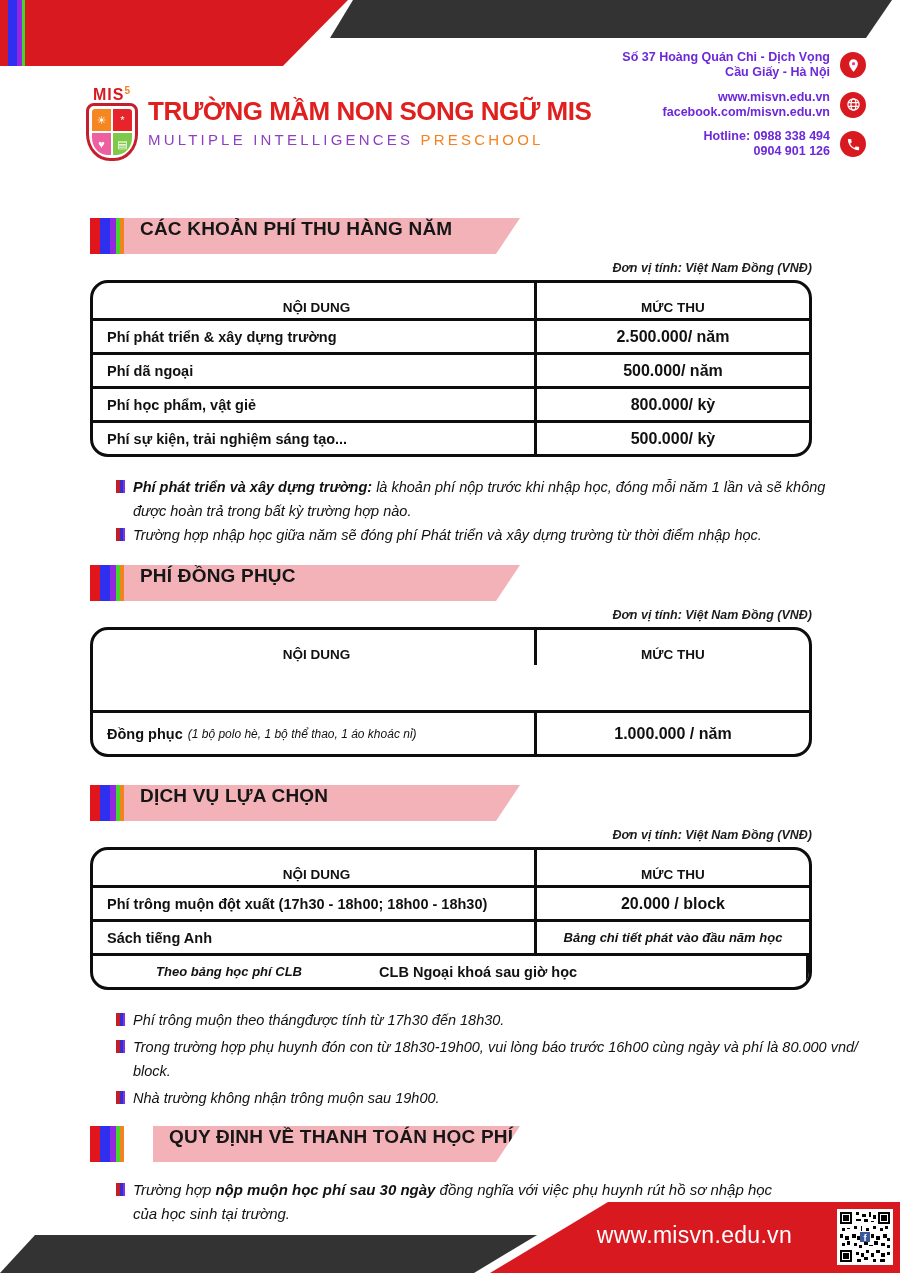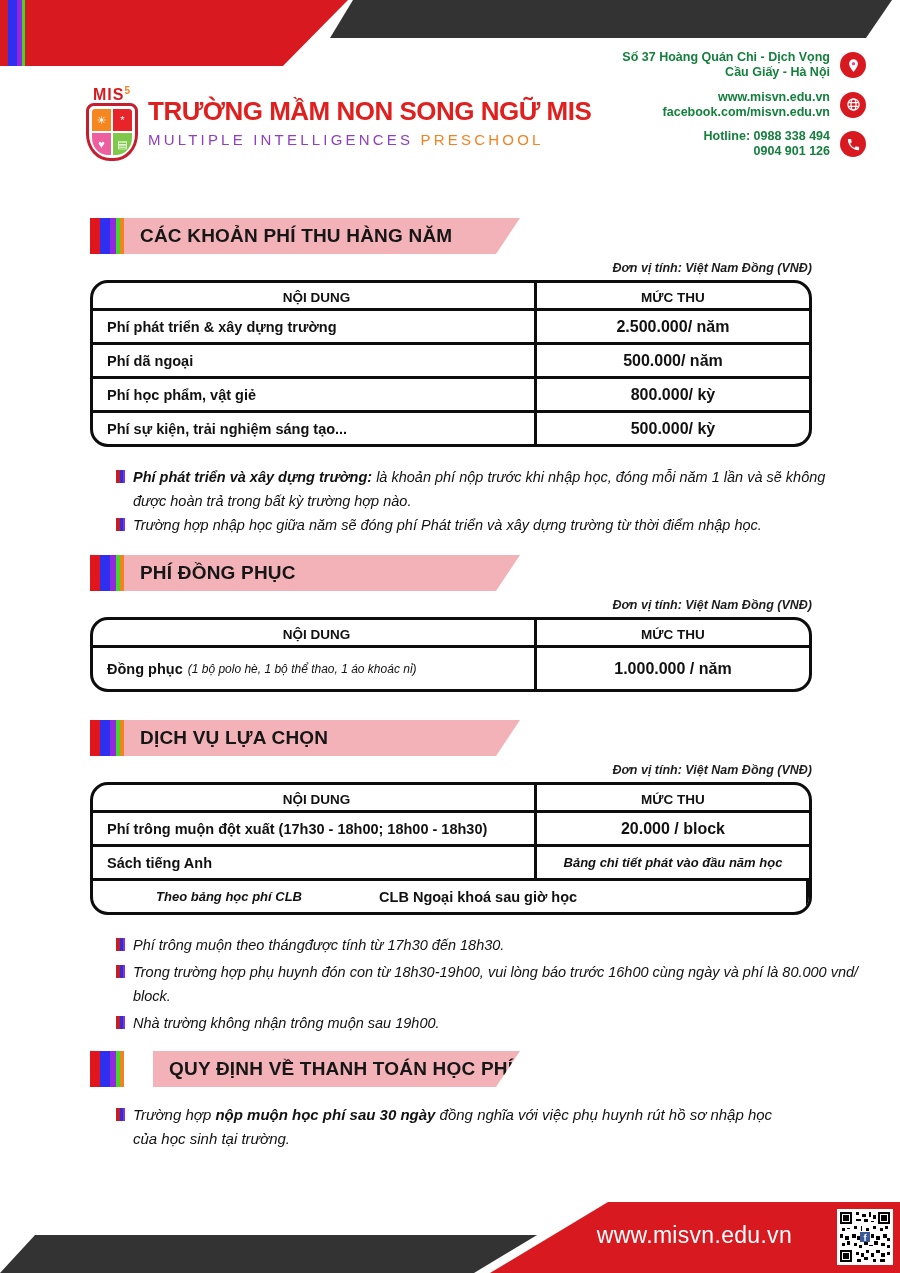--- a/index.html
+++ b/index.html
@@ -36,51 +36,51 @@
 
   .brand{position:absolute;left:148px;top:96px;}
   .school-name{font-size:26px;font-weight:bold;color:#e0201f;letter-spacing:-0.5px;white-space:nowrap;}
   .tagline{margin-top:4px;font-size:15px;letter-spacing:3.2px;white-space:nowrap;}
   .tagline .main{color:var(--purple);}
   .tagline .accent{color:var(--orange);}
 
   
   .contact{position:absolute;top:50px;right:34px;width:330px;}
   .c-row{display:flex;justify-content:flex-end;align-items:center;gap:10px;margin-bottom:9px;}
-  .c-text{text-align:right;font-size:12.5px;font-weight:bold;color:#15803d;line-height:1.22;}
+  .c-text{text-align:right;font-size:12.5px;font-weight:bold;color:#6d28d9;line-height:1.22;}
   .c-icon{flex:none;width:26px;height:26px;border-radius:50%;background:var(--red);
     display:flex;align-items:center;justify-content:center;}
   .c-icon svg{width:15px;height:15px;}
 
   
   .section-head{display:flex;height:36px;width:430px;margin-left:90px;}
   .head-stripes{flex:none;display:flex;height:100%;}
   .hs{height:100%;}
   .hs.r{width:10px;background:#e0161c;}
   .hs.b{width:10px;background:var(--stripe-blue);}
   .hs.p{width:6px;background:var(--stripe-purple);}
   .hs.g{width:4px;background:var(--stripe-green);}
   .hs.o{width:4px;background:var(--orange);}
   .head-pink{flex:1;background:var(--pink);clip-path:polygon(0 0,100% 0,calc(100% - 24px) 100%,0 100%);
-    display:flex;align-items:center;padding-left:16px;}
+    display:flex;align-items:flex-start;padding-left:16px;}
   .head-title{font-size:19px;font-weight:bold;color:var(--title-black);letter-spacing:0.2px;white-space:nowrap;}
 
   
   .unit{width:722px;margin:7px 0 5px 90px;text-align:right;
     font-size:12.5px;font-weight:bold;font-style:italic;color:#1c1c1c;}
 
   
   .fee-table{width:722px;margin-left:90px;border:3px solid #0d0d0d;border-radius:18px;overflow:hidden;background:#fff;}
   .t-row{display:flex;border-top:3px solid #0d0d0d;}
   .t-row:first-child{border-top:none;}
   .cell{display:flex;align-items:center;}
   .c1{width:62%;border-right:3px solid #0d0d0d;padding:5px 8px 5px 14px;
     font-size:14.5px;font-weight:bold;color:#111;min-height:31px;}
   .c2{flex:1;justify-content:center;text-align:center;font-size:16px;font-weight:bold;color:#111;min-height:31px;padding:4px 6px;}
-  .t-head .c1,.t-head .c2{justify-content:center;font-size:13.5px;font-weight:bold;min-height:25px;padding-top:6px;padding-bottom:3px;}
+  .t-head .c1,.t-head .c2{justify-content:center;font-size:13.5px;font-weight:bold;min-height:25px;padding-top:17px;padding-bottom:3px;}
   .c2.ital{font-size:13px;font-weight:600;font-style:italic;}
   .row-detail{font-weight:normal;font-style:italic;font-size:12px;margin-left:5px;}
 
   
   .notes{margin:18px 0 0 116px;}
   .note{display:flex;gap:8px;font-size:14.5px;font-style:italic;color:#111;line-height:24px;}
   .note .bullet{flex:none;width:9px;height:13px;margin-top:5px;
     background:linear-gradient(90deg,#c21f25 0 45%,#2f2fd8 45% 78%,#8a2fd8 78% 100%);}
   .note b{font-weight:bold;}
   .notes.annual{width:712px;}
@@ -234,21 +234,21 @@
       <span class="head-title">PHÍ ĐỒNG PHỤC</span>
     </div>
   </div>
   <div class="unit">Đơn vị tính: Việt Nam Đồng (VNĐ)</div>
 
   <div class="fee-table">
     <div class="t-row t-head">
       <div class="cell c1">NỘI DUNG</div>
       <div class="cell c2">MỨC THU</div>
     </div>
-    <div class="t-row" style="min-height:44px;">
+    <div class="t-row" style="min-height:44px;margin-top:45px;">
       <div class="cell c1">
         <span>Đồng phục</span>
         <span class="row-detail">(1 bộ polo hè, 1 bộ thể thao, 1 áo khoác nỉ)</span>
       </div>
       <div class="cell c2">1.000.000 / năm</div>
     </div>
   </div>
 
   <div class="section-head sp-banner3">
     <div class="head-stripes">

